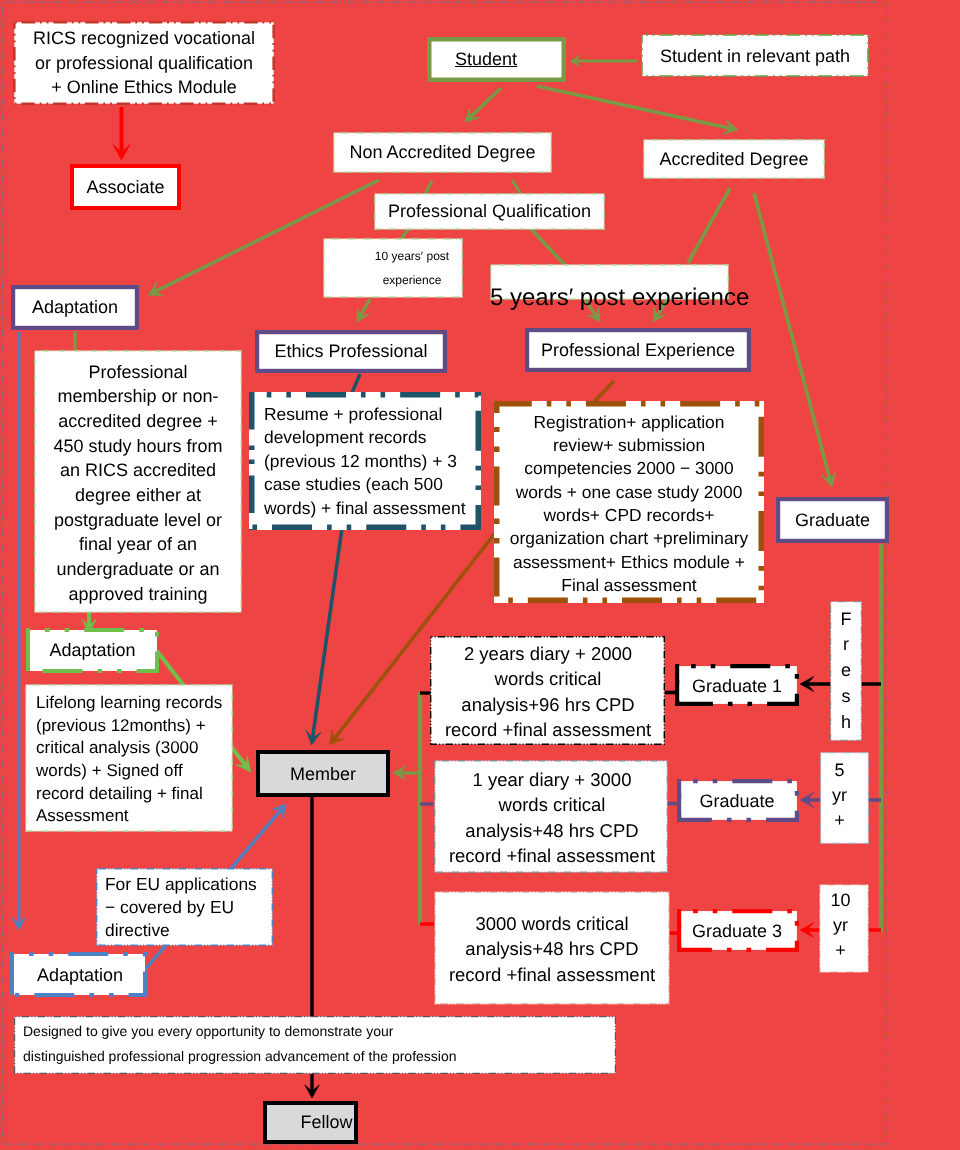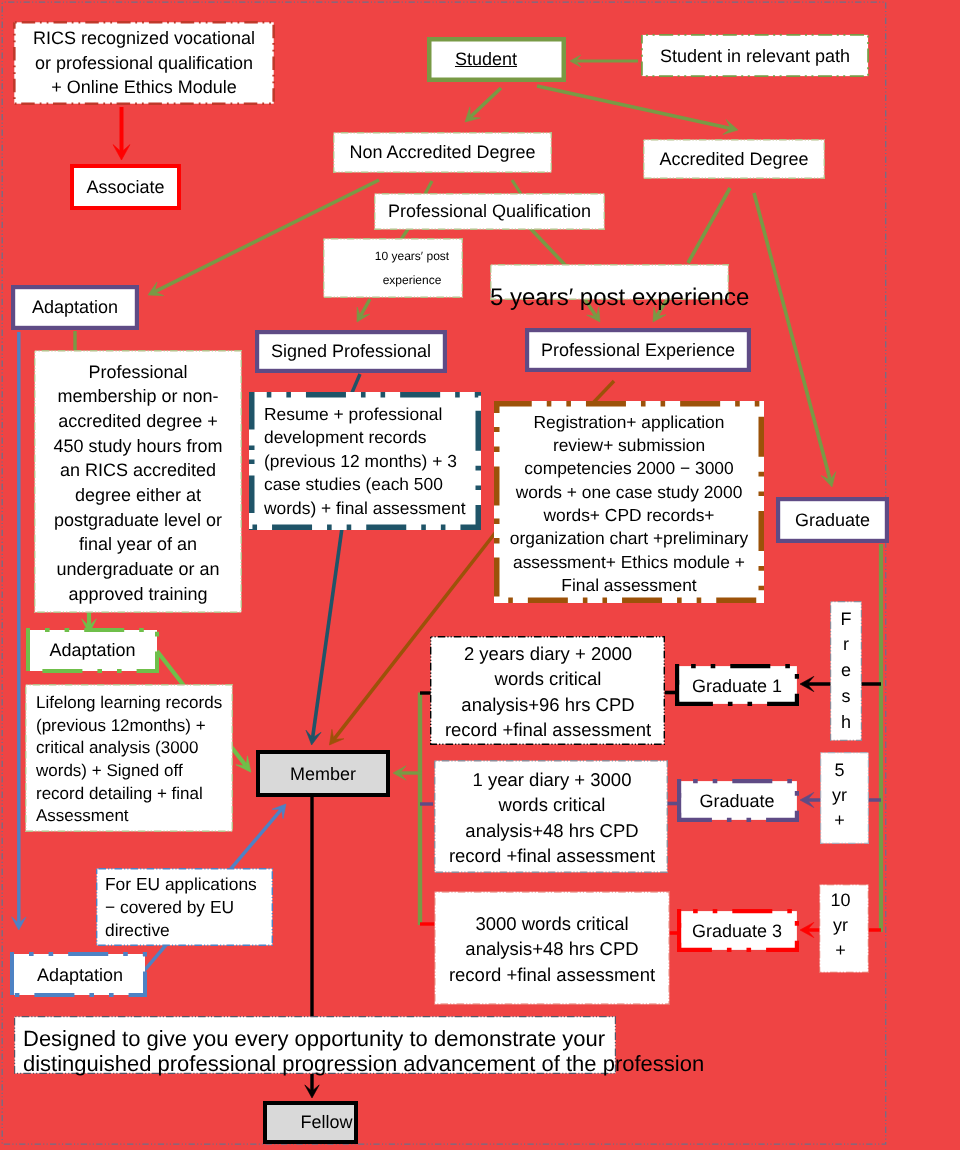--- a/index.html
+++ b/index.html
@@ -189,21 +189,21 @@
         <span class="ln">an RICS accredited</span>
         <span class="ln">degree either at</span>
         <span class="ln">postgraduate level or</span>
         <span class="ln">final year of an</span>
         <span class="ln">undergraduate or an</span>
         <span class="ln">approved training</span>
       </div>
     </div>
 <div class="node" style="left:255px;top:331px;width:192px;height:41px;font-size:18px;line-height:24.4px;text-align:center;">
       <div class="txt">
-        <span class="ln">Signed Professional</span>
+        <span class="ln">Ethics Professional</span>
       </div>
     </div>
 <div class="node" style="left:264px;top:394px;width:218px;height:135px;font-size:17.4px;line-height:23.4px;text-align:left;">
       <div class="txt">
         <span class="ln">Resume + professional</span>
         <span class="ln">development records</span>
         <span class="ln">(previous 12 months) + 3</span>
         <span class="ln">case studies (each 500</span>
         <span class="ln">words) + final assessment</span>
       </div>
@@ -316,21 +316,21 @@
         <span class="ln">+</span>
       </div>
     </div>
 <div class="node" style="left:819px;top:879px;width:43px;height:92px;font-size:18px;line-height:25px;text-align:center;">
       <div class="txt">
         <span class="ln">10</span>
         <span class="ln">yr</span>
         <span class="ln">+</span>
       </div>
     </div>
-<div class="node" style="left:23px;top:1017px;width:592px;height:54px;font-size:22px;line-height:24.9px;text-align:left;margin-top:8px;">
+<div class="node" style="left:23px;top:1017px;width:592px;height:54px;font-size:14px;line-height:24.9px;text-align:left;">
       <div class="txt">
         <span class="ln">Designed to give you every opportunity to demonstrate your</span>
         <span class="ln">distinguished professional progression advancement of the profession</span>
       </div>
     </div>
 <div class="node" style="left:263px;top:1101px;width:95px;height:42px;font-size:18px;line-height:24.4px;text-align:center;padding-left:32px;">
       <div class="txt">
         <span class="ln">Fellow</span>
       </div>
     </div>

